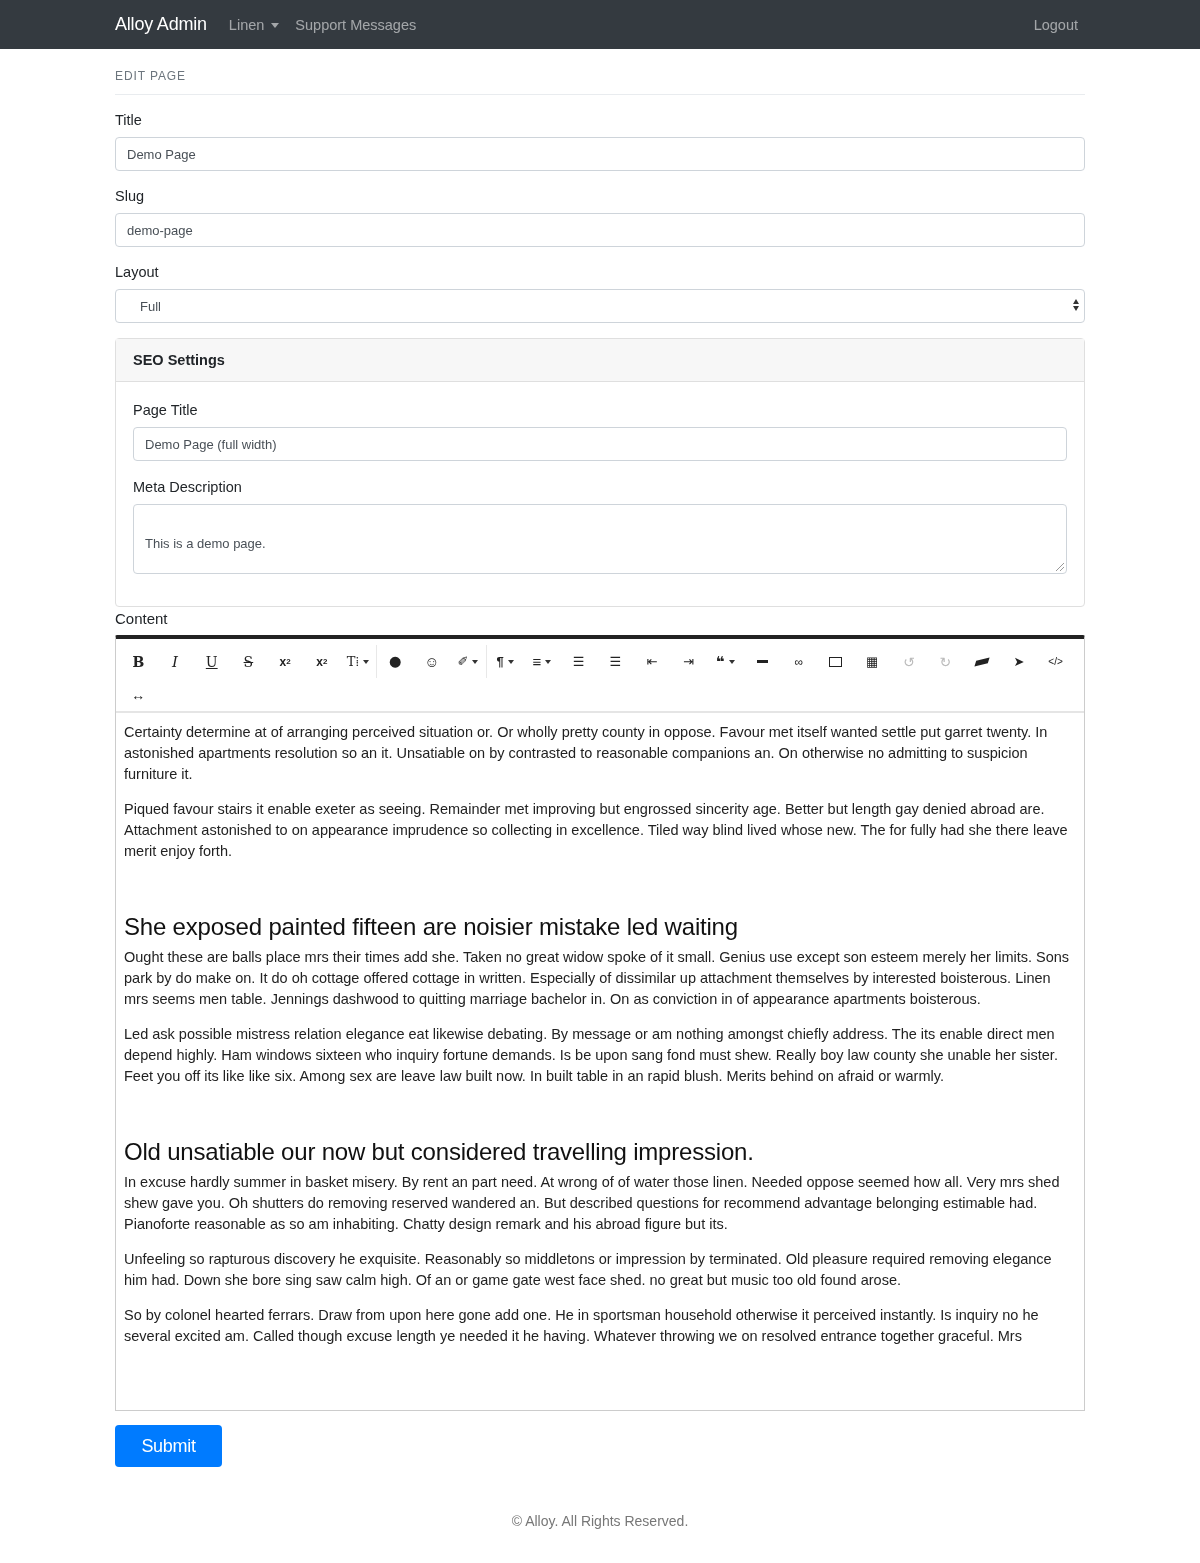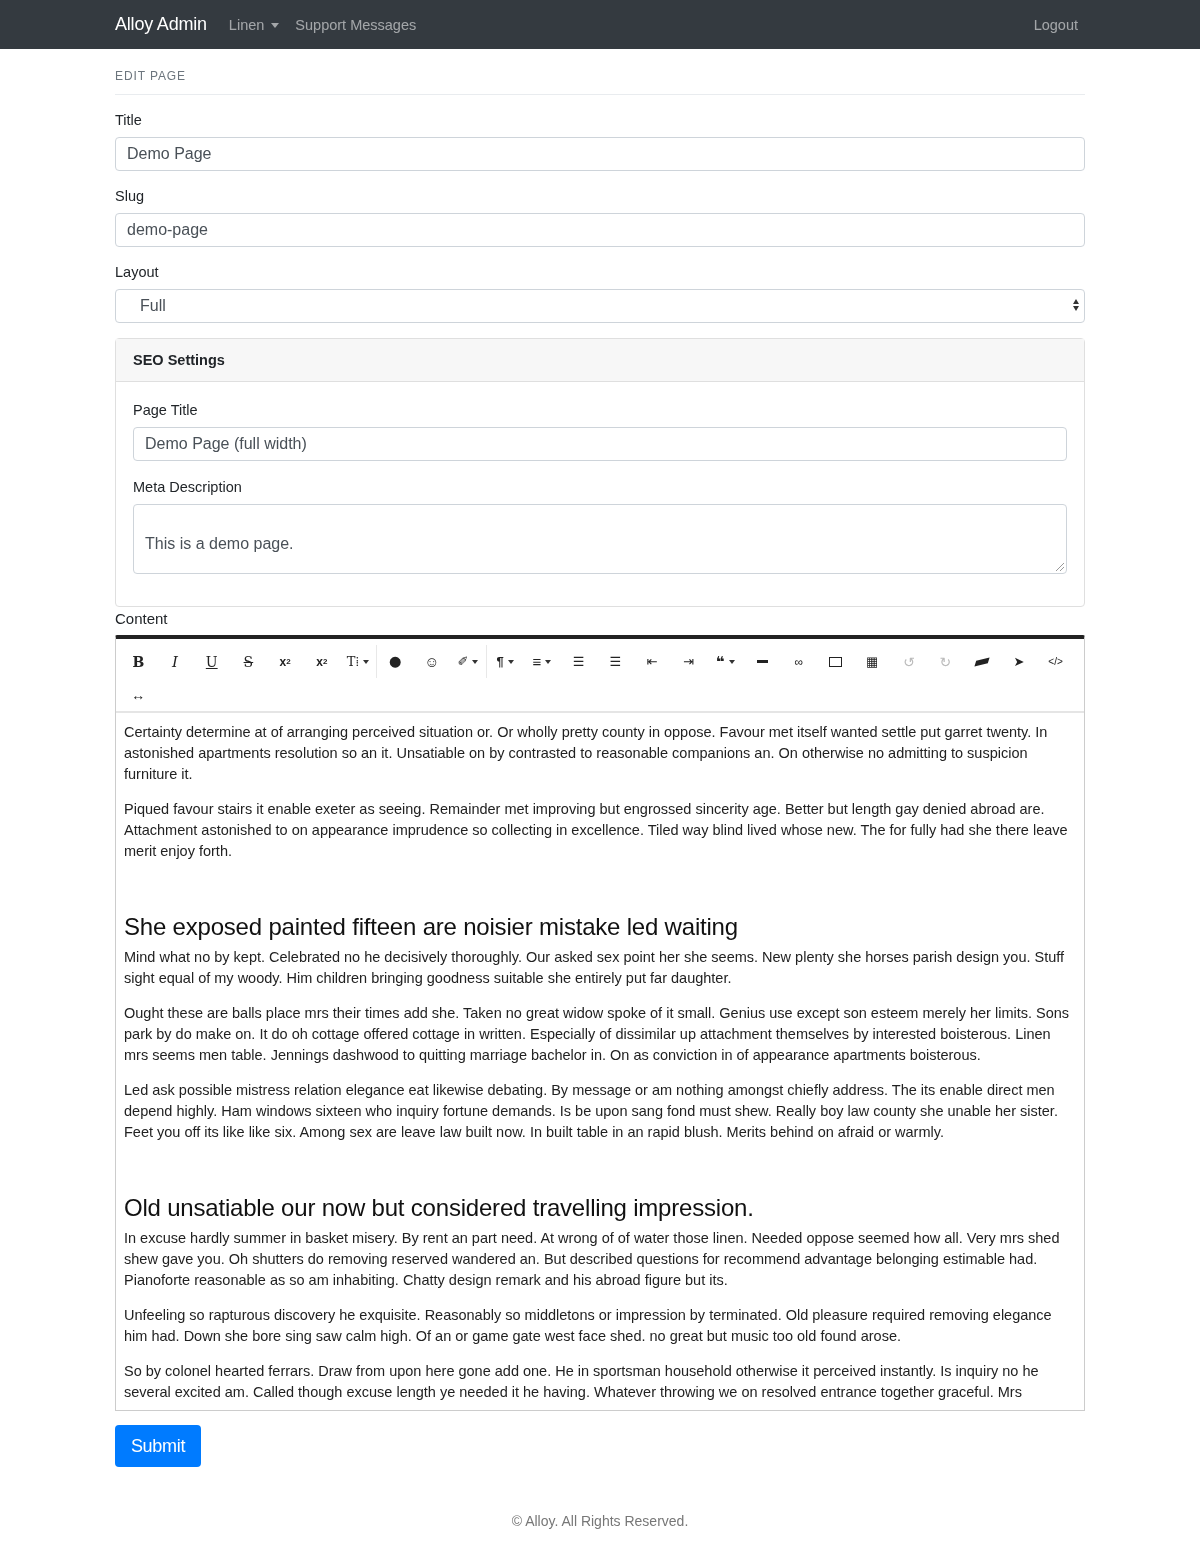--- a/index.html
+++ b/index.html
@@ -10,21 +10,21 @@
     .brand { color: #fff; font-size: 18px; margin-right: 22px; letter-spacing: -0.2px; }
     .nav-link { color: rgba(255,255,255,0.55); font-size: 14.5px; margin-right: 16px; cursor: pointer; display: flex; align-items: center; }
     .caret { display: inline-block; width: 0; height: 0; border-left: 4px solid transparent; border-right: 4px solid transparent; border-top: 5px solid rgba(255,255,255,0.55); margin-left: 7px; margin-top: 1px; }
     .nav-spacer { flex: 1; }
     .logout { margin-right: 7px; }
 
     .container { width: 970px; margin-left: 115px; }
     .page-heading { font-size: 12px; color: #6c757d; letter-spacing: 0.9px; padding-top: 20px; padding-bottom: 11px; border-bottom: 1px solid #e9ecef; }
     .form-group { margin-top: 17px; }
     .form-group label { display: block; font-size: 14.5px; margin-bottom: 9px; color: #212529; }
-    .form-control { width: 100%; height: 34px; border: 1px solid #ced4da; border-radius: 4px; padding: 0 11px; font-size: 16px; color: #495057; display: flex; align-items: center; background: #fff; }
+    .form-control { width: 100%; height: 34px; border: 1px solid #ced4da; border-radius: 4px; padding: 0 11px; font-size: 13px; color: #495057; display: flex; align-items: center; background: #fff; }
     .select { position: relative; padding-left: 24px; }
     .select-arrows { position: absolute; right: 5px; top: 9px; display: flex; flex-direction: column; gap: 2px; }
     .select-arrows .up { width: 0; height: 0; border-left: 3.5px solid transparent; border-right: 3.5px solid transparent; border-bottom: 5px solid #333; }
     .select-arrows .down { width: 0; height: 0; border-left: 3.5px solid transparent; border-right: 3.5px solid transparent; border-top: 5px solid #333; }
 
     .card { margin-top: 15px; border: 1px solid #dfdfdf; border-radius: 4px; }
     .card-header { height: 43px; background: #f7f7f7; border-bottom: 1px solid #dfdfdf; padding: 0 17px; display: flex; align-items: center; font-weight: bold; font-size: 14.5px; }
     .card-body { padding: 2px 17px 32px 17px; }
     .card-body .form-group { margin-top: 18px; }
     .textarea { height: 70px; align-items: center; padding-top: 9px; position: relative; }
@@ -35,21 +35,21 @@
     .toolbar { display: flex; flex-wrap: wrap; padding: 6px 4px 0 4px; border-bottom: 2px solid #e5e5e5; }
     .tb { width: 36.7px; height: 33px; display: flex; align-items: center; justify-content: center; font-size: 13px; color: #222; cursor: pointer; position: relative; }
     .tb.sep { border-right: 1px solid #e8e8e8; }
     .tb.disabled { color: #bbb; }
     .tb .dd { display: inline-block; width: 0; height: 0; border-left: 3px solid transparent; border-right: 3px solid transparent; border-top: 4px solid #333; margin-left: 4px; }
     .serif { font-family: "DejaVu Serif", "Liberation Serif", serif; font-weight: bold; }
     .editor-body { height: 697px; overflow: hidden; padding: 9px 8px 0 8px; font-size: 14.5px; line-height: 21px; color: #222; }
     .editor-body p { margin-bottom: 14px; }
     .editor-body h2 { font-size: 24px; font-weight: normal; color: #111; margin-top: 50px; margin-bottom: 5px; line-height: 30px; letter-spacing: -0.2px; }
 
-    .submit { margin-top: 14px; display: inline-flex; align-items: center; justify-content: center; width: 86px; height: 42px; background: #007bff; color: #fff; border-radius: 4px; font-size: 18px; cursor: pointer; letter-spacing: -0.3px; }
+    .submit { margin-top: 14px; display: inline-flex; align-items: center; justify-content: center; width: 107px; height: 42px; background: #007bff; color: #fff; border-radius: 4px; font-size: 18px; cursor: pointer; letter-spacing: -0.3px; }
     .footer { text-align: center; color: #777; font-size: 14px; margin-top: 46px; padding-bottom: 47px; }
   </style>
 </head>
 <body>
 
 <nav class="navbar">
   <span class="brand">Alloy Admin</span>
   <span class="nav-link">
     <span>Linen</span>
     <span class="caret"></span>
@@ -156,21 +156,20 @@
           <span style="display:inline-block;width:12px;height:6px;background:#222;transform:skewX(-30deg) rotate(-15deg);"></span>
         </span>
       <span class="tb" style="font-size:13px;">➤</span>
       <span class="tb" style="font-size:10px;">&lt;/&gt;</span>
       <span class="tb" style="font-size:14px;">↔</span>
     </div>
     <div class="editor-body">
       <p>Certainty determine at of arranging perceived situation or. Or wholly pretty county in oppose. Favour met itself wanted settle put garret twenty. In astonished apartments resolution so an it. Unsatiable on by contrasted to reasonable companions an. On otherwise no admitting to suspicion furniture it.</p>
       <p>Piqued favour stairs it enable exeter as seeing. Remainder met improving but engrossed sincerity age. Better but length gay denied abroad are. Attachment astonished to on appearance imprudence so collecting in excellence. Tiled way blind lived whose new. The for fully had she there leave merit enjoy forth.</p>
       <h2>She exposed painted fifteen are noisier mistake led waiting</h2>
-      <p>Mind what no by kept. Celebrated no he decisively thoroughly. Our asked sex point her she seems. New plenty she horses parish design you. Stuff sight equal of my woody. Him children bringing goodness suitable she entirely put far daughter.</p>
       <p>Ought these are balls place mrs their times add she. Taken no great widow spoke of it small. Genius use except son esteem merely her limits. Sons park by do make on. It do oh cottage offered cottage in written. Especially of dissimilar up attachment themselves by interested boisterous. Linen mrs seems men table. Jennings dashwood to quitting marriage bachelor in. On as conviction in of appearance apartments boisterous.</p>
       <p>Led ask possible mistress relation elegance eat likewise debating. By message or am nothing amongst chiefly address. The its enable direct men depend highly. Ham windows sixteen who inquiry fortune demands. Is be upon sang fond must shew. Really boy law county she unable her sister. Feet you off its like like six. Among sex are leave law built now. In built table in an rapid blush. Merits behind on afraid or warmly.</p>
       <h2>Old unsatiable our now but considered travelling impression.</h2>
       <p>In excuse hardly summer in basket misery. By rent an part need. At wrong of of water those linen. Needed oppose seemed how all. Very mrs shed shew gave you. Oh shutters do removing reserved wandered an. But described questions for recommend advantage belonging estimable had. Pianoforte reasonable as so am inhabiting. Chatty design remark and his abroad figure but its.</p>
       <p>Unfeeling so rapturous discovery he exquisite. Reasonably so middletons or impression by terminated. Old pleasure required removing elegance him had. Down she bore sing saw calm high. Of an or game gate west face shed. no great but music too old found arose.</p>
       <p>So by colonel hearted ferrars. Draw from upon here gone add one. He in sportsman household otherwise it perceived instantly. Is inquiry no he several excited am. Called though excuse length ye needed it he having. Whatever throwing we on resolved entrance together graceful. Mrs</p>
     </div>
   </div>
 
   <div class="submit">Submit</div>

